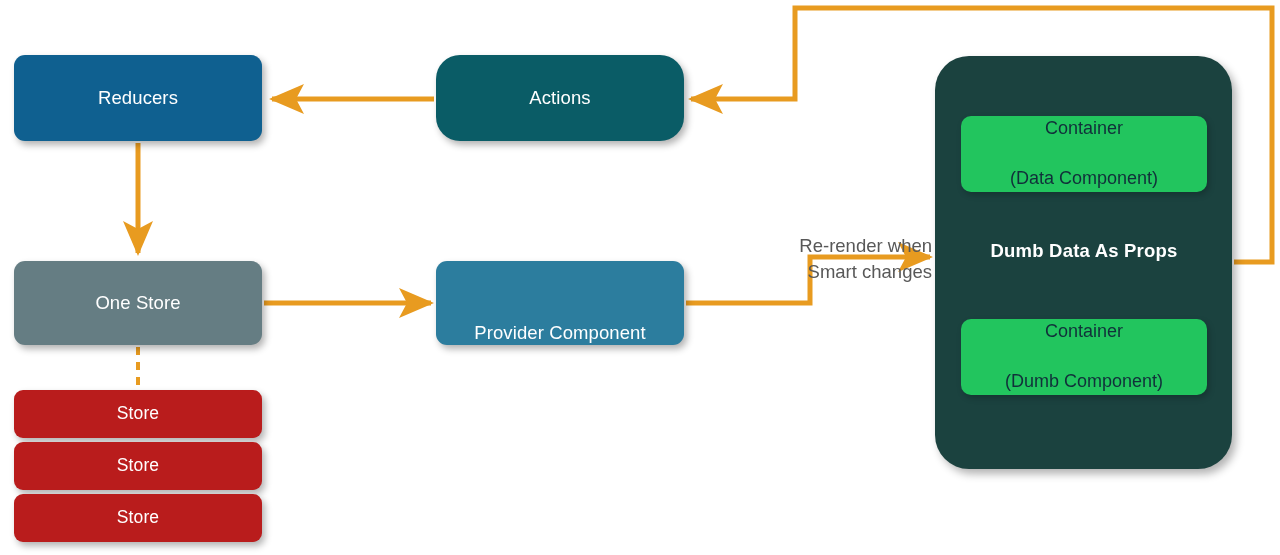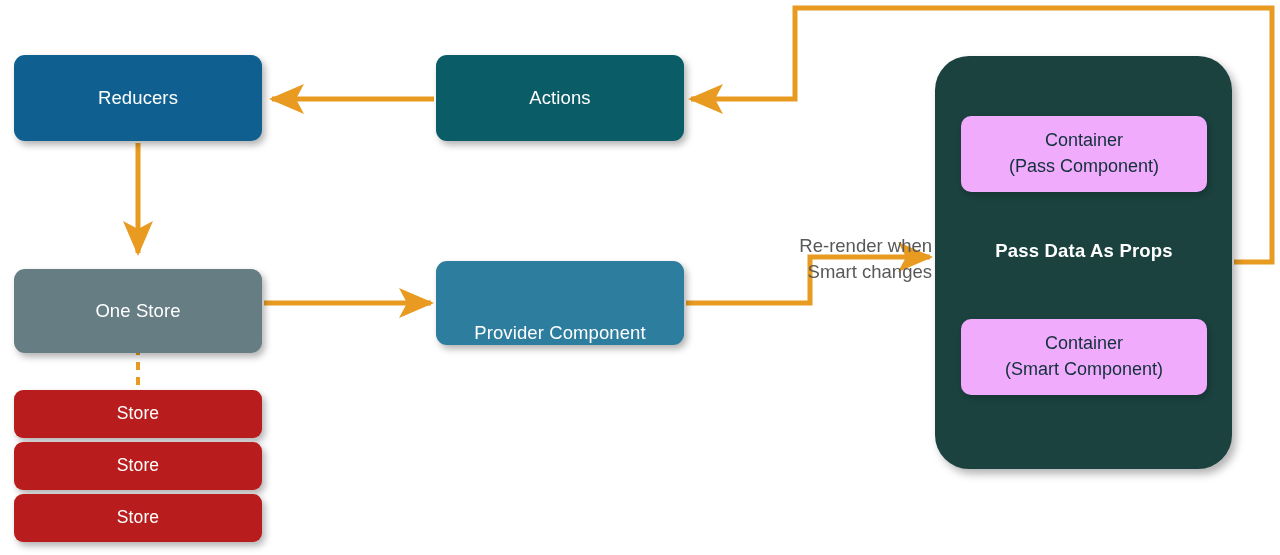--- a/index.html
+++ b/index.html
@@ -50,23 +50,24 @@
 
   .node-reducers {
     left: 14px; top: 55px; width: 248px; height: 86px;
     background: #0F6090;
     font-size: 18.5px;
   }
   .node-actions {
     left: 436px; top: 55px; width: 248px; height: 86px;
     background: #0A5C66;
     font-size: 18.5px;
+    border-radius: 24px;
   }
   .node-one-store {
-    left: 14px; top: 269px; width: 248px; height: 84px;
+    left: 14px; top: 261px; width: 248px; height: 84px;
     background: #657D83;
     font-size: 18.5px;
   }
   .node-provider {
     left: 436px; top: 261px; width: 248px; height: 84px;
     background: #2C7D9E;
     font-size: 18.5px;
     align-items: flex-end;
   }
 
@@ -90,27 +91,27 @@
     border-radius: 34px;
     box-shadow: 4px 5px 9px rgba(0,0,0,0.30);
   }
 
   .node-container {
     position: absolute;
     z-index: 3;
     left: 961px;
     width: 246px;
     height: 76px;
-    background: #f0abfc;
+    background: #22c55e;
     border-radius: 10px;
     color: #11303a;
     display: flex;
     flex-direction: column;
     align-items: center;
-    justify-content: center;
+    justify-content: space-between;
     font-size: 18px;
     line-height: 1.42;
     box-shadow: 2px 3px 6px rgba(0,0,0,0.22);
   }
   .node-container-smart { top: 116px; }
   .node-container-dumb  { top: 319px; }
 
   .label-props {
     position: absolute;
     z-index: 3;
@@ -206,30 +207,30 @@
   </div>
 
   <div class="node node-store node-store-3">
     <span>Store</span>
   </div>
 
   <div class="panel-components"></div>
 
   <div class="node-container node-container-smart">
     <span>Container</span>
-    <span>(Pass Component)</span>
+    <span>(Data Component)</span>
   </div>
 
   <div class="label-props">
-    <span>Pass Data As Props</span>
+    <span>Dumb Data As Props</span>
   </div>
 
   <div class="node-container node-container-dumb">
     <span>Container</span>
-    <span>(Smart Component)</span>
+    <span>(Dumb Component)</span>
   </div>
 
   <div class="caption-rerender">
     <span>Re-render when</span>
     <span>Smart changes</span>
   </div>
 
 </div>
 
 </body></html>

